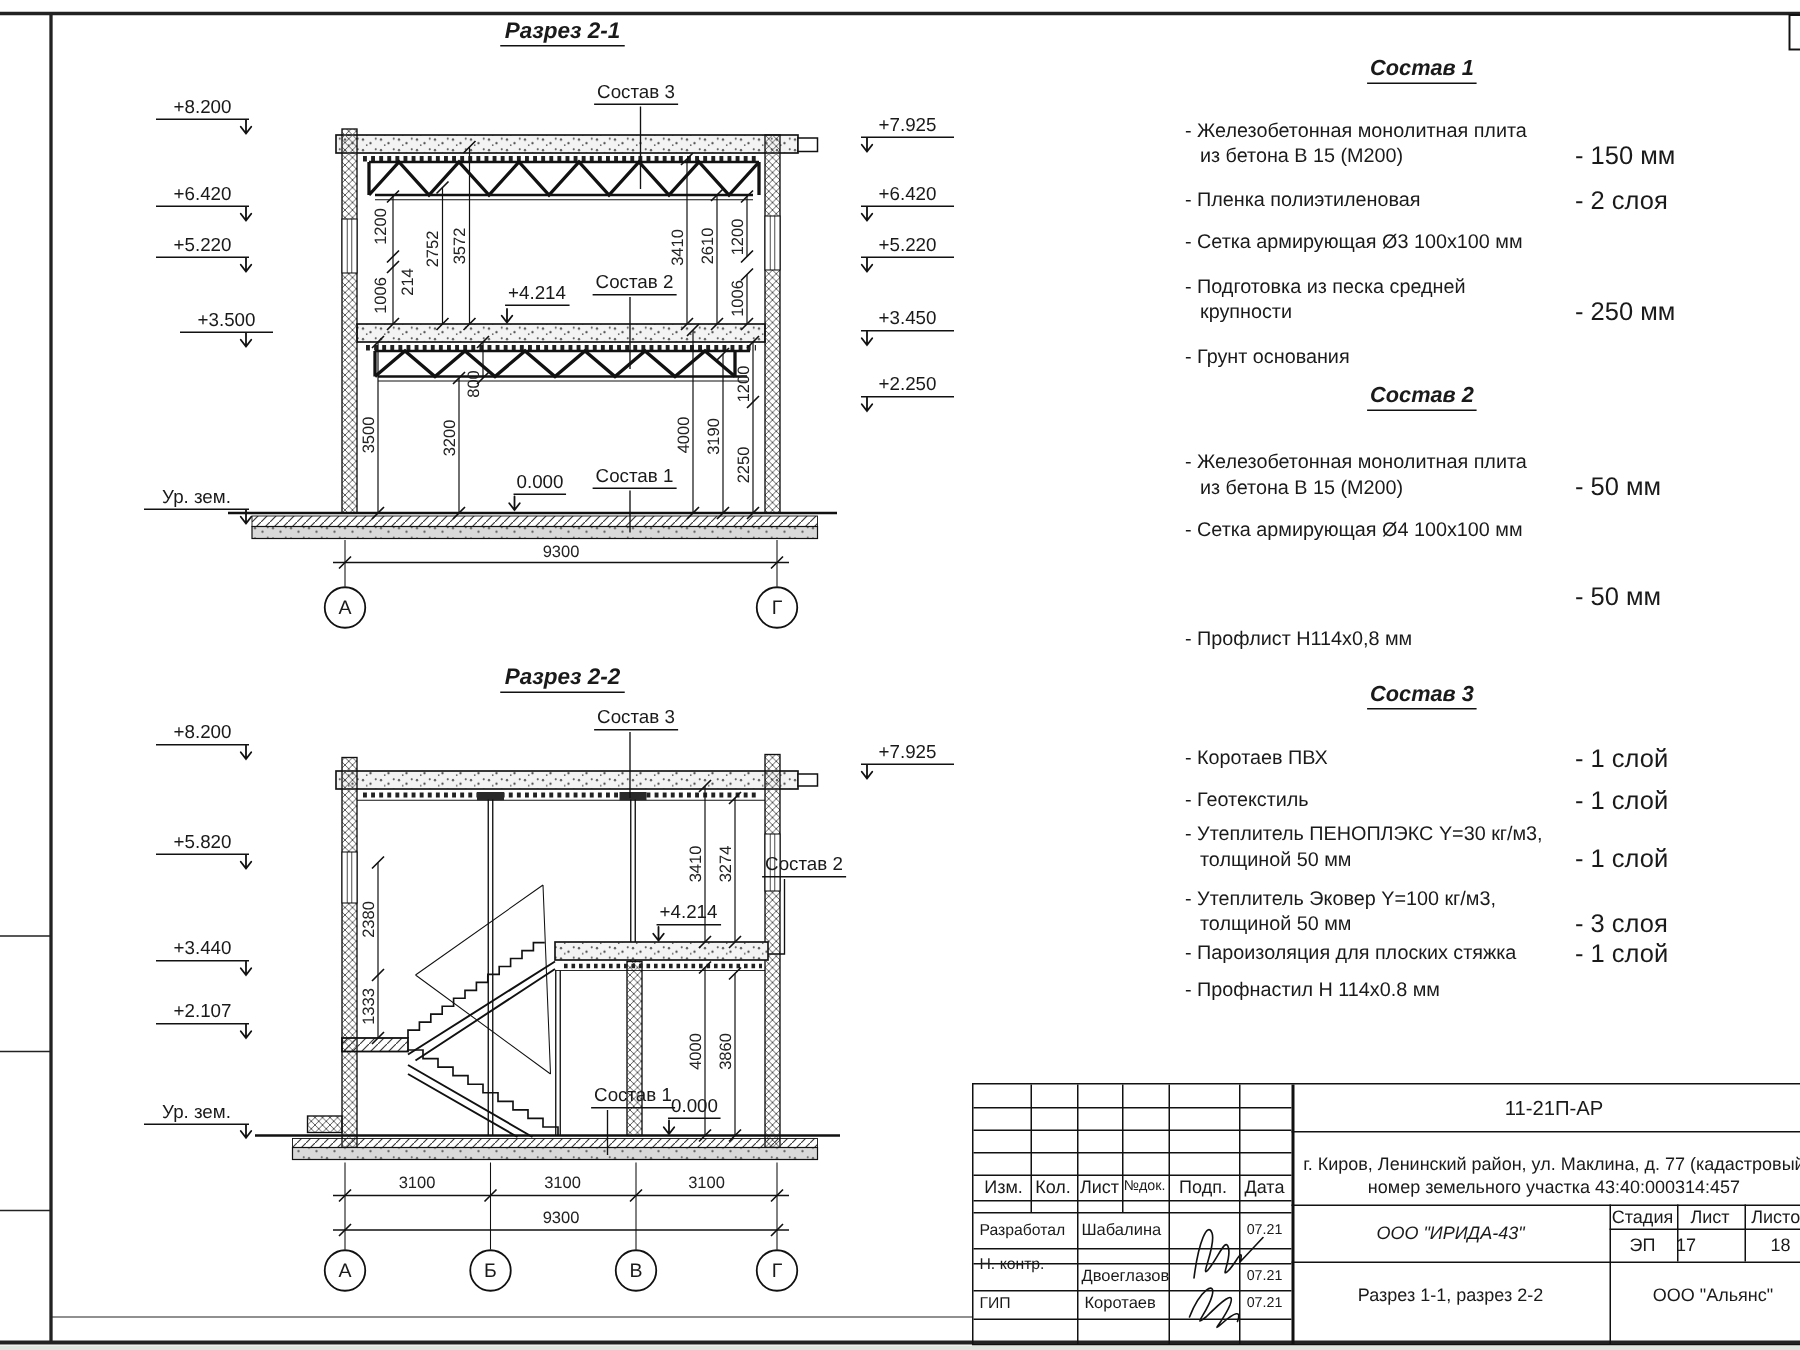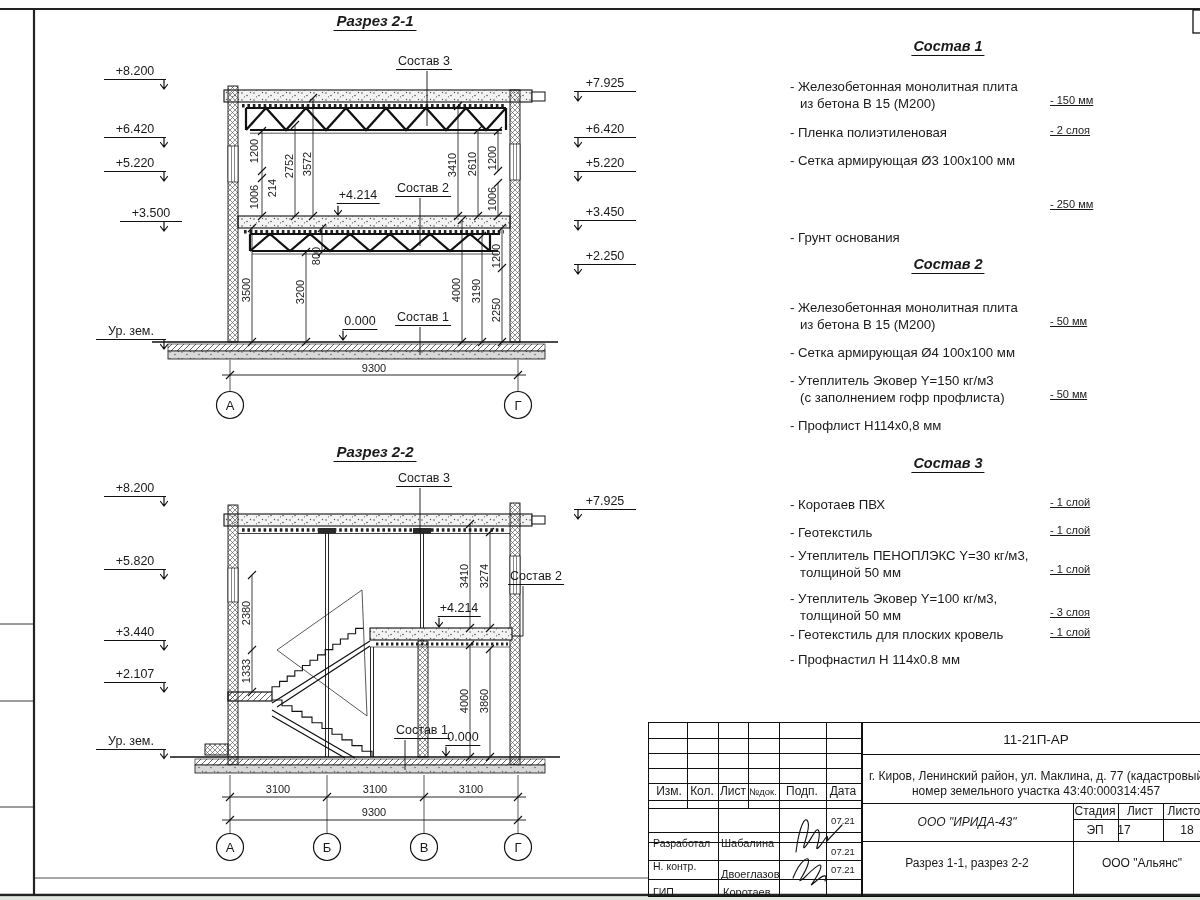--- a/index.html
+++ b/index.html
@@ -16,28 +16,28 @@
   .dim{position:absolute;white-space:nowrap;font-size:11px;color:#222;
        transform:translate(-50%,-50%) rotate(-90deg);}
   .dimh{position:absolute;white-space:nowrap;font-size:11px;color:#222;transform:translate(-50%,-50%);}
   .axis{position:absolute;white-space:nowrap;font-size:13px;transform:translate(-50%,-50%);}
   
   #lists{position:absolute;left:788px;top:0;width:412px;height:740px;}
   .list-title{position:absolute;white-space:nowrap;font-size:14.5px;font-weight:bold;font-style:italic;
               border-bottom:1.5px solid #111;padding:0 2px 1px;transform:translateX(-50%);left:160px;}
   .li{position:absolute;font-size:13.2px;line-height:17px;white-space:nowrap;}
   .li div+div{padding-left:10px;}
-  .lv{position:absolute;font-size:11px;white-space:nowrap;left:262px;text-decoration:underline;}
+  .lv{position:absolute;font-size:17px;white-space:nowrap;left:262px;}
   
   #tb{position:absolute;left:648px;top:722px;width:562px;height:173px;border:1.7px solid #111;}
   #tb .vl{position:absolute;width:1.2px;background:#111;}
   #tb .hl{position:absolute;height:1.2px;background:#111;}
   #tb .thick{width:1.7px;}
   .tbc{position:absolute;white-space:nowrap;transform:translate(-50%,-50%);font-size:12px;}
-  .tbl2{position:absolute;white-space:nowrap;transform:translateY(-50%);font-size:10.5px;margin-top:23px;}
+  .tbl2{position:absolute;white-space:nowrap;transform:translateY(-50%);font-size:10.5px;}
   .small{font-size:9.5px;}
   .it{font-style:italic;}
   #bottomstrip{position:absolute;left:0;top:897px;width:1200px;height:3px;background:#dfe5df;}
 </style>
 </head>
 <body>
 
 <div id="page">
 
 <svg class="art" viewBox="0 0 1200 900">
@@ -287,38 +287,38 @@
         <div>из бетона В 15 (М200)</div>
   </div>
   <div class="lv" style="top:94px">- 150 мм</div>
   <div class="li" style="left:2px;top:124px">
         <div>- Пленка полиэтиленовая</div>
       </div>
   <div class="lv" style="top:124px">-  2 слоя</div>
   <div class="li" style="left:2px;top:152px">
         <div>- Сетка армирующая Ø3 100х100 мм</div>
       </div>
+  <div class="li" style="left:2px;top:182px">
+    <div>- Подготовка из песка средней</div>
+        <div>крупности</div>
+  </div>
   <div class="lv" style="top:198px">- 250 мм</div>
   <div class="li" style="left:2px;top:229px">
         <div>- Грунт основания</div>
       </div>
 
   <div class="list-title" style="top:256px">Состав 2</div>
   <div class="li" style="left:2px;top:299px">
     <div>- Железобетонная  монолитная плита</div>
         <div>из бетона В 15 (М200)</div>
   </div>
   <div class="lv" style="top:315px">- 50 мм</div>
   <div class="li" style="left:2px;top:344px">
         <div>- Сетка армирующая Ø4 100х100 мм</div>
       </div>
-  <div class="li" style="left:2px;top:372px">
-    <div>- Утеплитель Эковер Y=150 кг/м3</div>
-        <div>(с заполнением гофр профлиста)</div>
-  </div>
   <div class="lv" style="top:388px">- 50 мм</div>
   <div class="li" style="left:2px;top:417px">
         <div>- Профлист Н114х0,8 мм</div>
       </div>
 
   <div class="list-title" style="top:455px">Состав 3</div>
   <div class="li" style="left:2px;top:496px">
         <div>- Коротаев ПВХ</div>
       </div>
   <div class="lv" style="top:496px">- 1 слой</div>
@@ -330,21 +330,21 @@
     <div>- Утеплитель ПЕНОПЛЭКС Y=30 кг/м3,</div>
         <div>толщиной 50 мм</div>
   </div>
   <div class="lv" style="top:563px">- 1 слой</div>
   <div class="li" style="left:2px;top:590px">
     <div>- Утеплитель Эковер Y=100 кг/м3,</div>
         <div>толщиной 50 мм</div>
   </div>
   <div class="lv" style="top:606px">- 3 слоя</div>
   <div class="li" style="left:2px;top:626px">
-        <div>- Геотекстиль для плоских кровель</div>
+        <div>- Пароизоляция для плоских стяжка</div>
       </div>
   <div class="lv" style="top:626px">- 1 слой</div>
   <div class="li" style="left:2px;top:651px">
         <div>- Профнастил Н 114х0.8 мм</div>
       </div>
 </div>
 
 <div id="tb">
 
   <div class="vl" style="left:38px;top:0;height:85px"></div>

